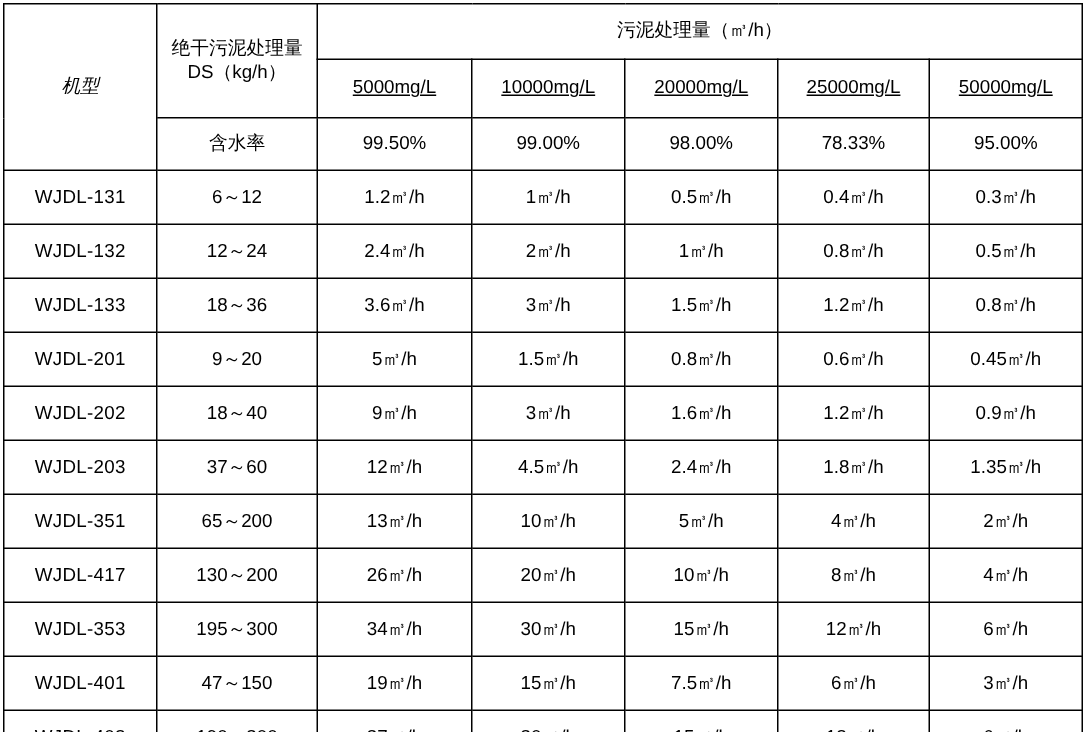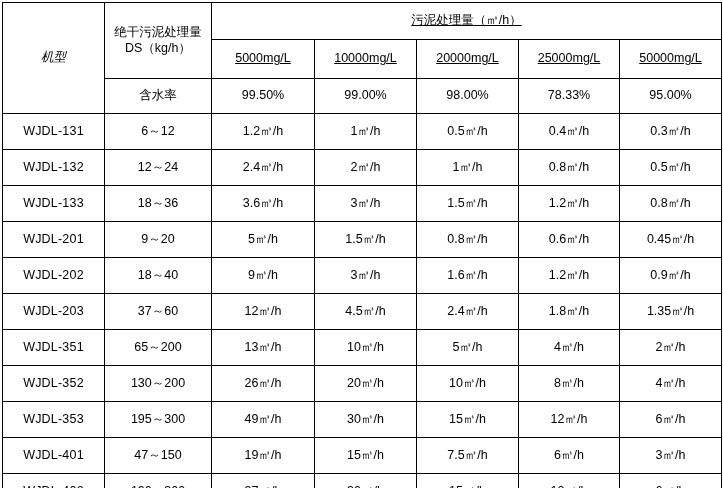--- a/index.html
+++ b/index.html
@@ -48,21 +48,20 @@
   tr.head-row2 td { height: 34px; }
   tr.head-row3 td { height: 30px; }
   tr.data-row td { height: 31px; }
 
   td.model {
     font-size: 13px;
     letter-spacing: 0.2px;
   }
   td.grouptitle {
     font-size: 13px;
-    text-decoration: underline;
   }
   td.corner {
     font-size: 13.5px;
     font-style: italic;
   }
   td.dsunit {
     font-size: 12.5px;
     line-height: 1.3;
   }
   td.conc {
@@ -167,32 +166,32 @@
       <tr class="data-row">
         <td class="model">WJDL-351</td>
         <td>65～200</td>
         <td>13㎥/h</td>
         <td>10㎥/h</td>
         <td>5㎥/h</td>
         <td>4㎥/h</td>
         <td>2㎥/h</td>
       </tr>
       <tr class="data-row">
-        <td class="model">WJDL-352</td>
+        <td class="model">WJDL-417</td>
         <td>130～200</td>
         <td>26㎥/h</td>
         <td>20㎥/h</td>
         <td>10㎥/h</td>
         <td>8㎥/h</td>
         <td>4㎥/h</td>
       </tr>
       <tr class="data-row">
         <td class="model">WJDL-353</td>
         <td>195～300</td>
-        <td>49㎥/h</td>
+        <td>34㎥/h</td>
         <td>30㎥/h</td>
         <td>15㎥/h</td>
         <td>12㎥/h</td>
         <td>6㎥/h</td>
       </tr>
       <tr class="data-row">
         <td class="model">WJDL-401</td>
         <td>47～150</td>
         <td>19㎥/h</td>
         <td>15㎥/h</td>

